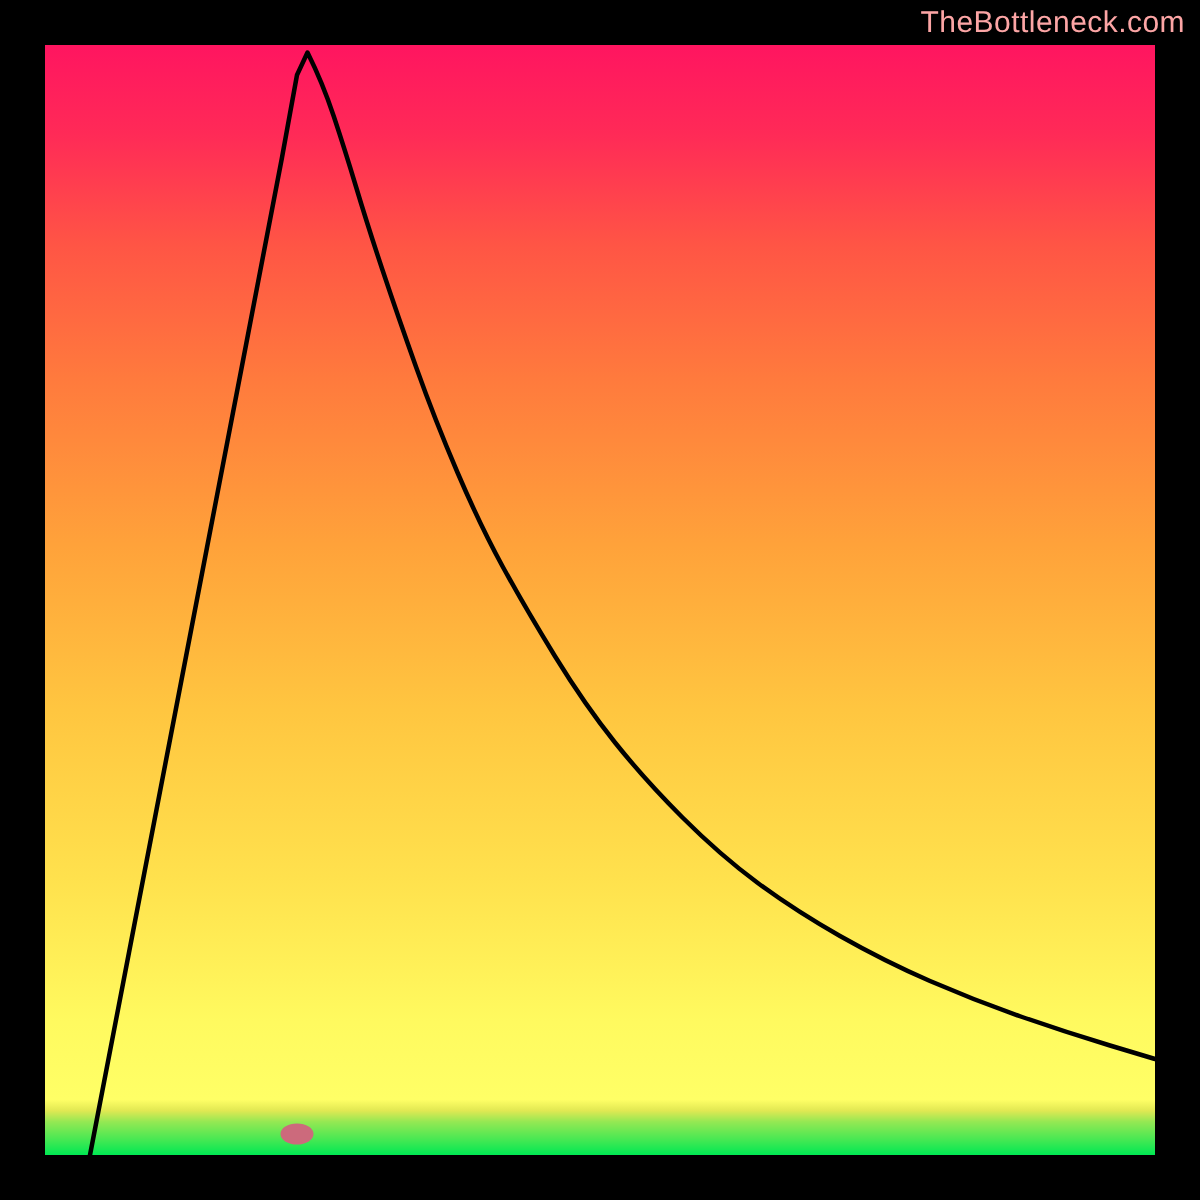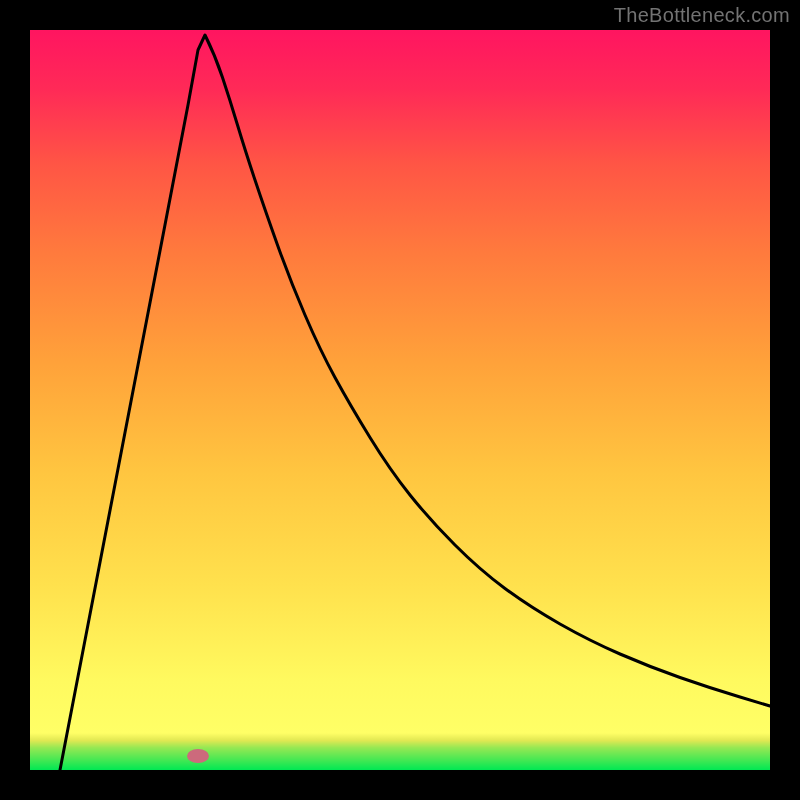--- a/index.html
+++ b/index.html
@@ -52,21 +52,21 @@
   }
   .marker {
     position: absolute;
     background: #cc6a7c;
     border-radius: 50% / 50%;
   }
   .attribution {
     position: absolute;
     top: 4px;
     right: 10px;
-    color: #737373;
+    color: #fca5a5;
     font-size: 20px;
     font-weight: 500;
     letter-spacing: 0.3px;
   }
 </style>
 </head>
 <body>
 
 <div class="frame">
   <div class="attribution">TheBottleneck.com</div>

